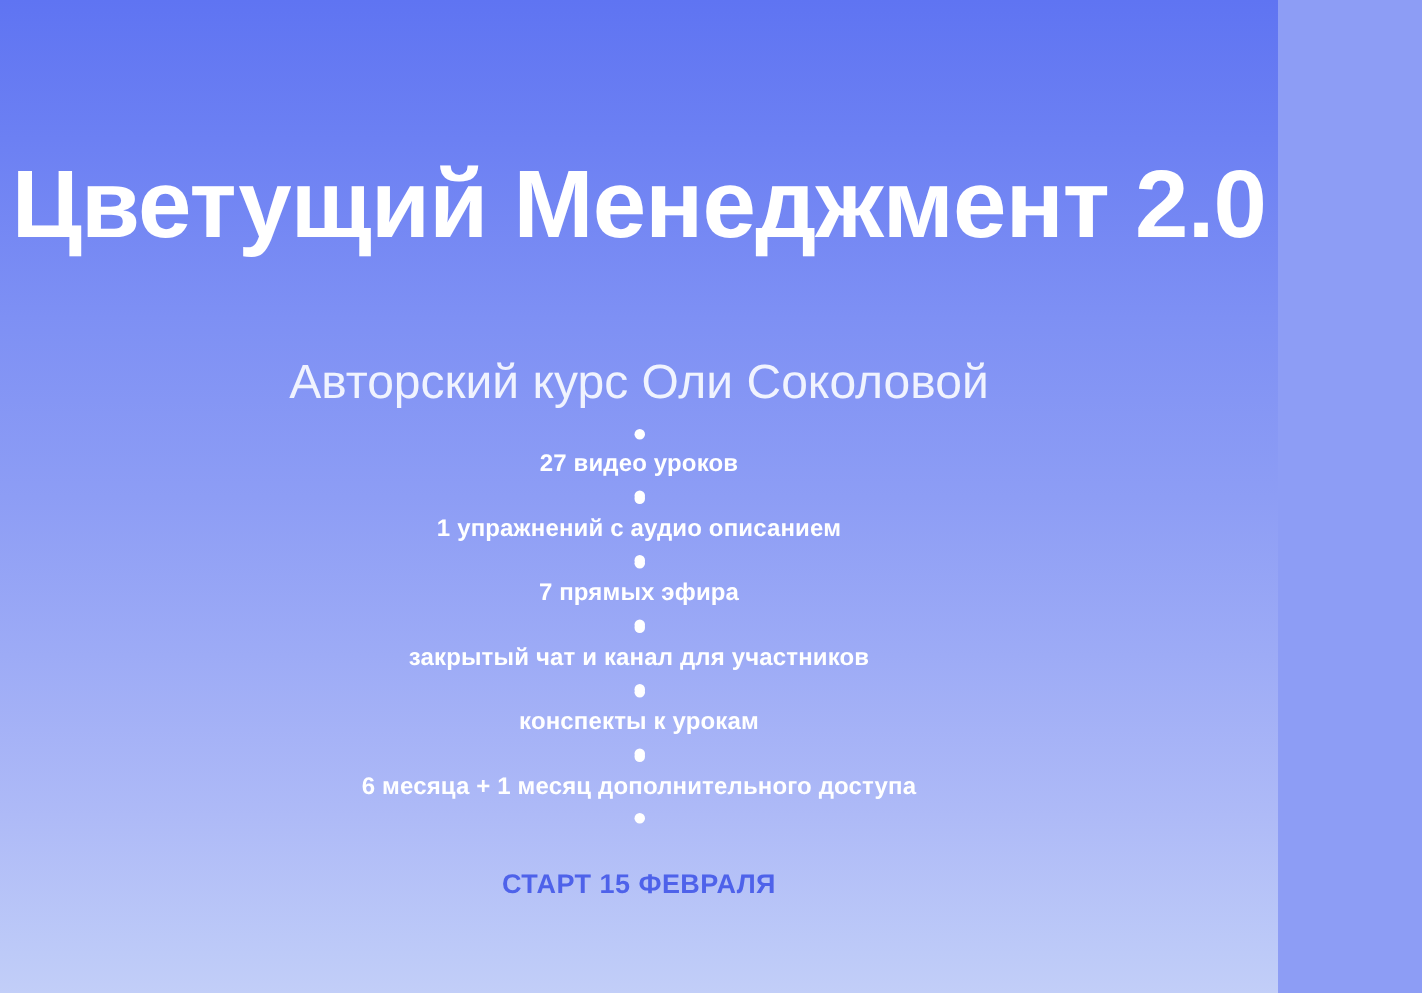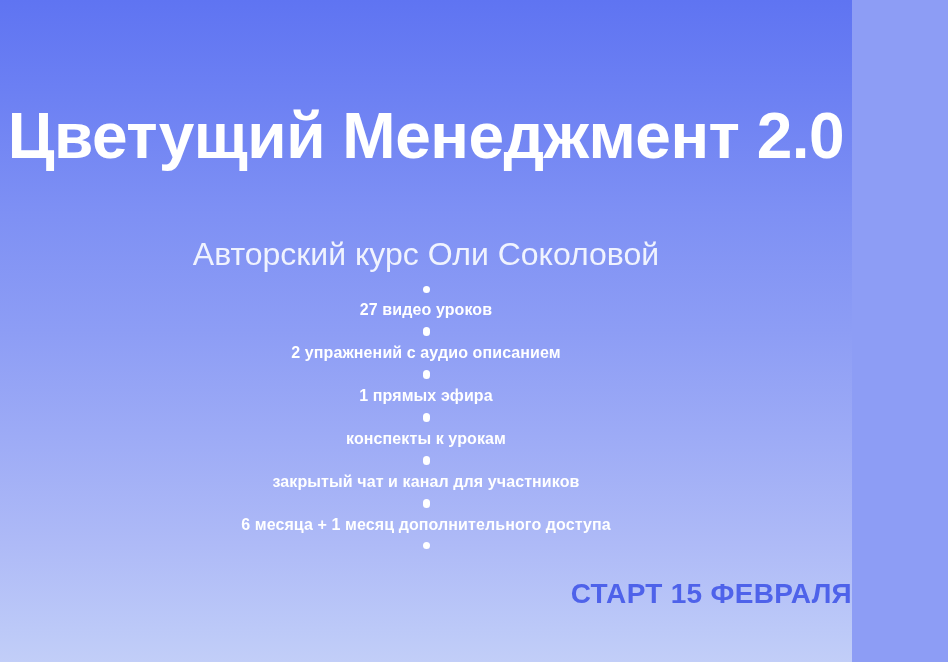--- a/index.html
+++ b/index.html
@@ -99,22 +99,22 @@
     border-radius: 50%;
     background: #ffffff;
     flex: 0 0 auto;
   }
 
   .start-date {
     position: absolute;
     top: 580px;
     left: 0;
     right: 0;
-    text-align: right;
-    font-size: 28px;
+    text-align: center;
+    font-size: 18px;
     line-height: 1;
     font-weight: 700;
     letter-spacing: 0.3px;
     color: #4e62ea;
     white-space: nowrap;
   }
 </style>
 </head>
 <body>
 
@@ -125,36 +125,36 @@
   <p class="course-subtitle">Авторский курс Оли Соколовой</p>
 
   <ul class="features-list">
     <li class="feature-item">
       <span class="bullet-dot"></span>
       <span class="feature-label">27 видео уроков</span>
       <span class="bullet-dot"></span>
     </li>
     <li class="feature-item">
       <span class="bullet-dot"></span>
-      <span class="feature-label">2 упражнений с аудио описанием</span>
+      <span class="feature-label">1 упражнений с аудио описанием</span>
       <span class="bullet-dot"></span>
     </li>
     <li class="feature-item">
       <span class="bullet-dot"></span>
-      <span class="feature-label">1 прямых эфира</span>
+      <span class="feature-label">7 прямых эфира</span>
+      <span class="bullet-dot"></span>
+    </li>
+    <li class="feature-item">
+      <span class="bullet-dot"></span>
+      <span class="feature-label">закрытый чат и канал для участников</span>
       <span class="bullet-dot"></span>
     </li>
     <li class="feature-item">
       <span class="bullet-dot"></span>
       <span class="feature-label">конспекты к урокам</span>
-      <span class="bullet-dot"></span>
-    </li>
-    <li class="feature-item">
-      <span class="bullet-dot"></span>
-      <span class="feature-label">закрытый чат и канал для участников</span>
       <span class="bullet-dot"></span>
     </li>
     <li class="feature-item">
       <span class="bullet-dot"></span>
       <span class="feature-label">6 месяца + 1 месяц дополнительного доступа</span>
       <span class="bullet-dot"></span>
     </li>
   </ul>
 
   <div class="start-date">СТАРТ 15 ФЕВРАЛЯ</div>

